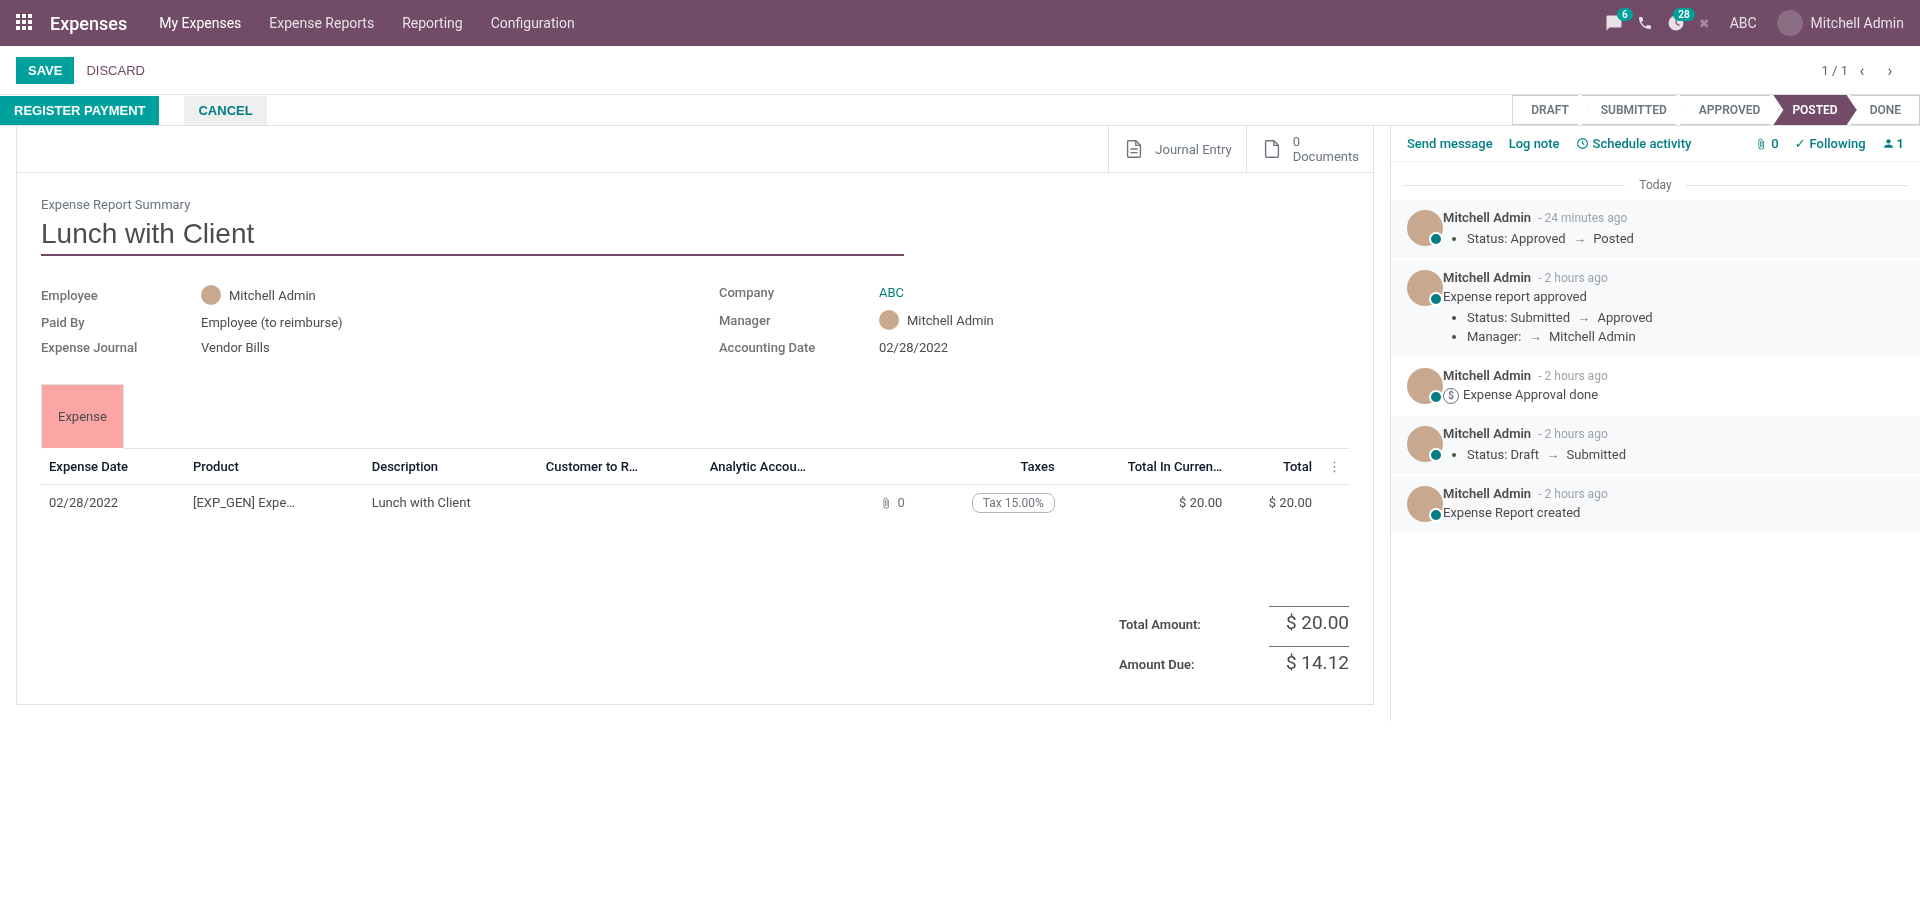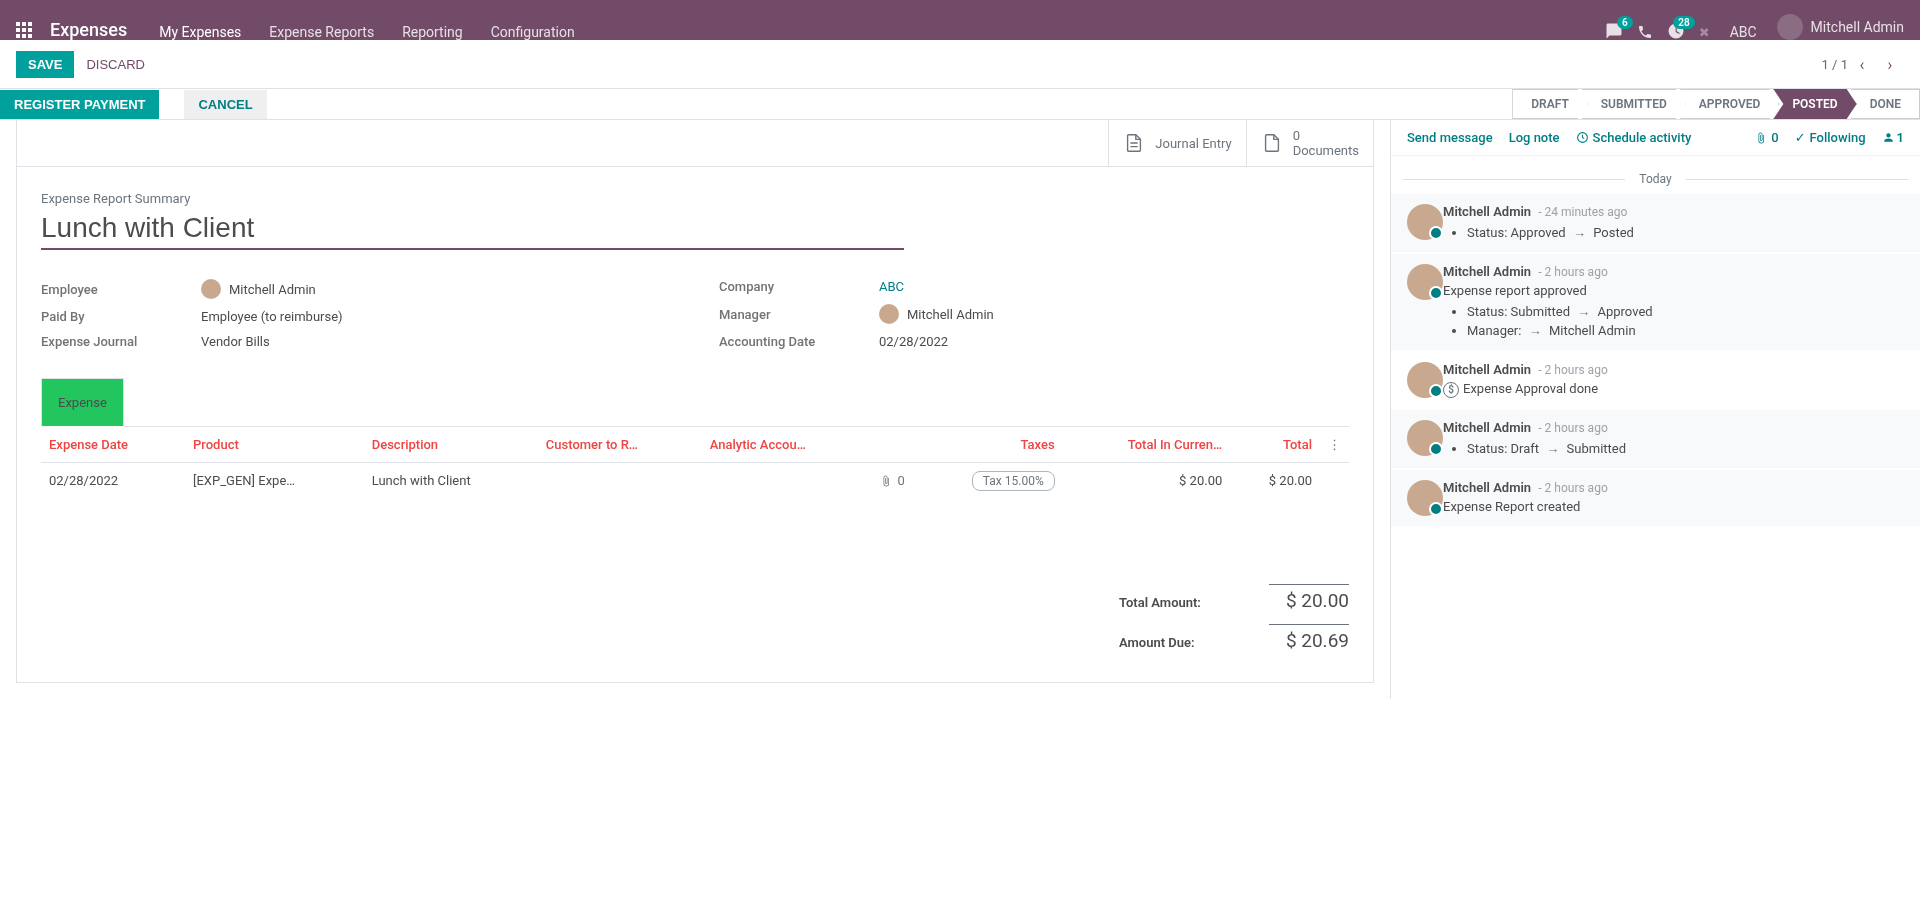--- a/index.html
+++ b/index.html
@@ -1,19 +1,19 @@
 <!DOCTYPE html>
 <html><head>
 <meta charset="utf-8">
 <style>
   * { box-sizing: border-box; margin: 0; padding: 0; }
   body { font-family: -apple-system, BlinkMacSystemFont, "Segoe UI", Roboto, sans-serif; font-size: 13px; color: #4c4c4c; background: #fff; }
   
   
-  .topnav { background: #714B67; color: #fff; height: 40px; display: flex; align-items: flex-end; padding: 0 16px; }
+  .topnav { background: #714B67; color: #fff; height: 46px; display: flex; align-items: center; padding: 0 16px; }
   .topnav .apps-icon { width: 18px; height: 18px; display: grid; grid-template-columns: repeat(3, 4px); grid-template-rows: repeat(3, 4px); gap: 2px; margin-right: 16px; cursor: pointer; }
   .topnav .apps-icon span { background: #fff; }
   .topnav .brand { font-size: 18px; font-weight: 500; margin-right: 32px; }
   .topnav .menu-item { color: #e7e0e5; margin-right: 28px; cursor: pointer; font-size: 14px; }
   .topnav .menu-item.active { color: #fff; }
   .topnav .spacer { flex: 1; }
   .topnav .right-item { margin-left: 14px; display: flex; align-items: center; cursor: pointer; position: relative; color: #e7e0e5; }
   .topnav .badge { background: #00A09D; color: #fff; font-size: 10px; border-radius: 9px; padding: 1px 5px; position: absolute; top: -6px; right: -10px; font-weight: 600; }
   .topnav .avatar { width: 26px; height: 26px; border-radius: 50%; background: #8a6d82; margin-right: 8px; overflow: hidden; }
   .topnav .company, .topnav .user { font-size: 14px; }
@@ -59,24 +59,24 @@
   .title-input { font-size: 28px; font-weight: 400; border: none; border-bottom: 2px solid #714B67; width: 66%; padding: 2px 0 4px 0; outline: none; color: #4c4c4c; }
   
   .fields-grid { display: grid; grid-template-columns: 1fr 1fr; gap: 0 48px; margin-top: 24px; }
   .field-row { display: flex; padding: 5px 0; align-items: center; }
   .field-label { width: 160px; color: #737373; font-weight: 500; font-size: 13px; }
   .field-value { color: #4c4c4c; font-size: 13px; display: flex; align-items: center; }
   .field-value a { color: #017E84; text-decoration: none; }
   .mini-avatar { width: 20px; height: 20px; border-radius: 50%; background: #c8a98f; margin-right: 8px; display: inline-block; }
   
   .tabs { margin-top: 24px; border-bottom: 1px solid #dee2e6; }
-  .tab { display: inline-block; padding: 16px 16px; border: 1px solid #dee2e6; border-bottom: 1px solid #fff; margin-bottom: -1px; background: #22c55e; cursor: pointer; color: #4c4c4c; }
+  .tab { display: inline-block; padding: 24px 16px; border: 1px solid #dee2e6; border-bottom: 1px solid #fff; margin-bottom: -1px; background: #fca5a5; cursor: pointer; color: #4c4c4c; }
   
   .expense-table { width: 100%; border-collapse: collapse; margin-top: 0; }
-  .expense-table th { text-align: left; padding: 10px 8px; font-weight: 500; color: #ef4444; border-bottom: 1px solid #dee2e6; font-size: 13px; }
+  .expense-table th { text-align: left; padding: 10px 8px; font-weight: 500; color: #0f172a; border-bottom: 1px solid #dee2e6; font-size: 13px; }
   .expense-table th.num, .expense-table td.num { text-align: right; }
   .expense-table td { padding: 10px 8px; font-size: 13px; color: #4c4c4c; }
   .expense-table .kebab { width: 20px; text-align: center; color: #6c757d; cursor: pointer; }
   .tax-pill { border: 1px solid #adb5bd; border-radius: 8px; padding: 2px 10px; font-size: 12px; color: #6c757d; }
   .attach-cell { color: #6c757d; display: flex; align-items: center; gap: 6px; justify-content: flex-end; }
   
   .totals { margin-top: 80px; display: flex; justify-content: flex-end; }
   .totals-inner { width: 230px; }
   .total-row { display: flex; justify-content: space-between; padding: 6px 0; align-items: baseline; }
   .total-label { color: #4c4c4c; font-weight: 600; font-size: 13px; }
@@ -296,21 +296,21 @@
         </table>
         
         <div class="totals">
           <div class="totals-inner">
             <div class="total-row">
               <span class="total-label">Total Amount:</span>
               <span class="total-value">$ 20.00</span>
             </div>
             <div class="total-row">
               <span class="total-label">Amount Due:</span>
-              <span class="total-value">$ 20.69</span>
+              <span class="total-value">$ 14.12</span>
             </div>
           </div>
         </div>
       </div>
     </div>
   </div>
 
   <div class="chatter">
     <div class="chatter-topbar">
       <span class="act">Send message</span>

